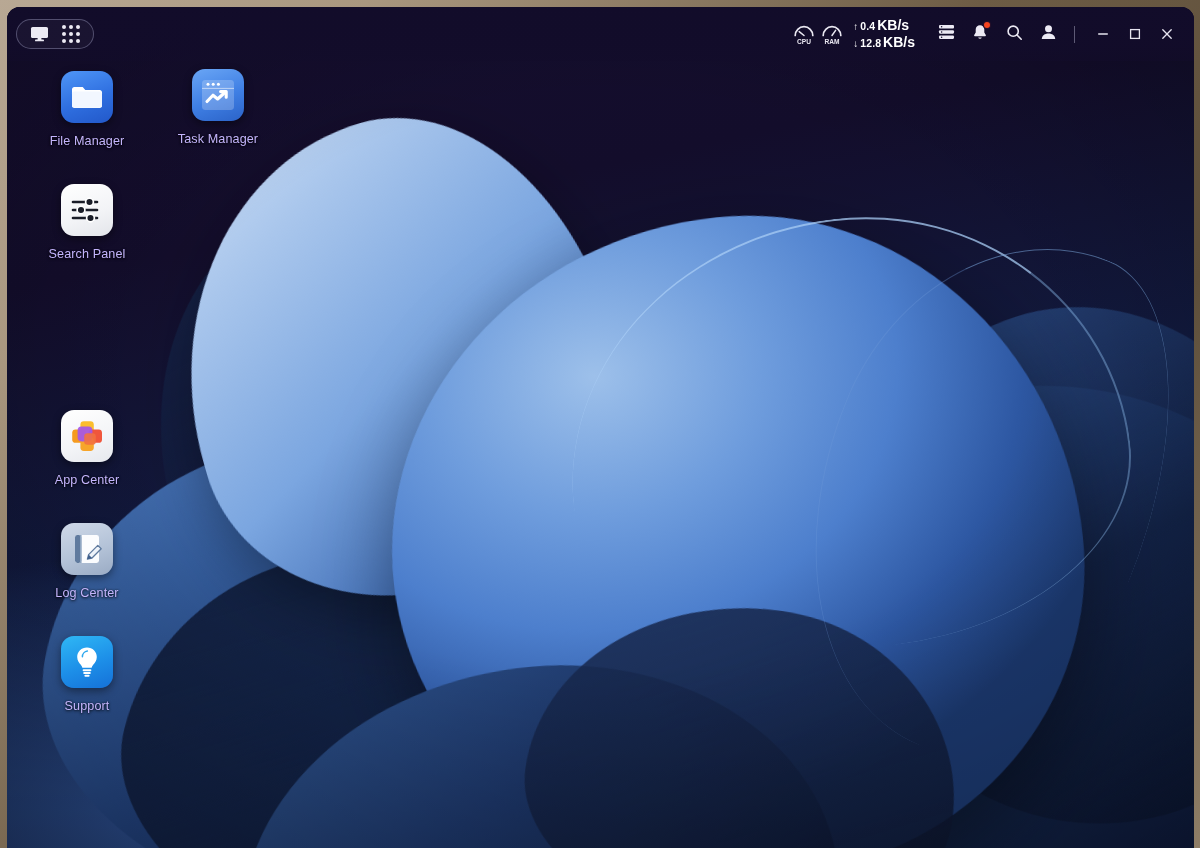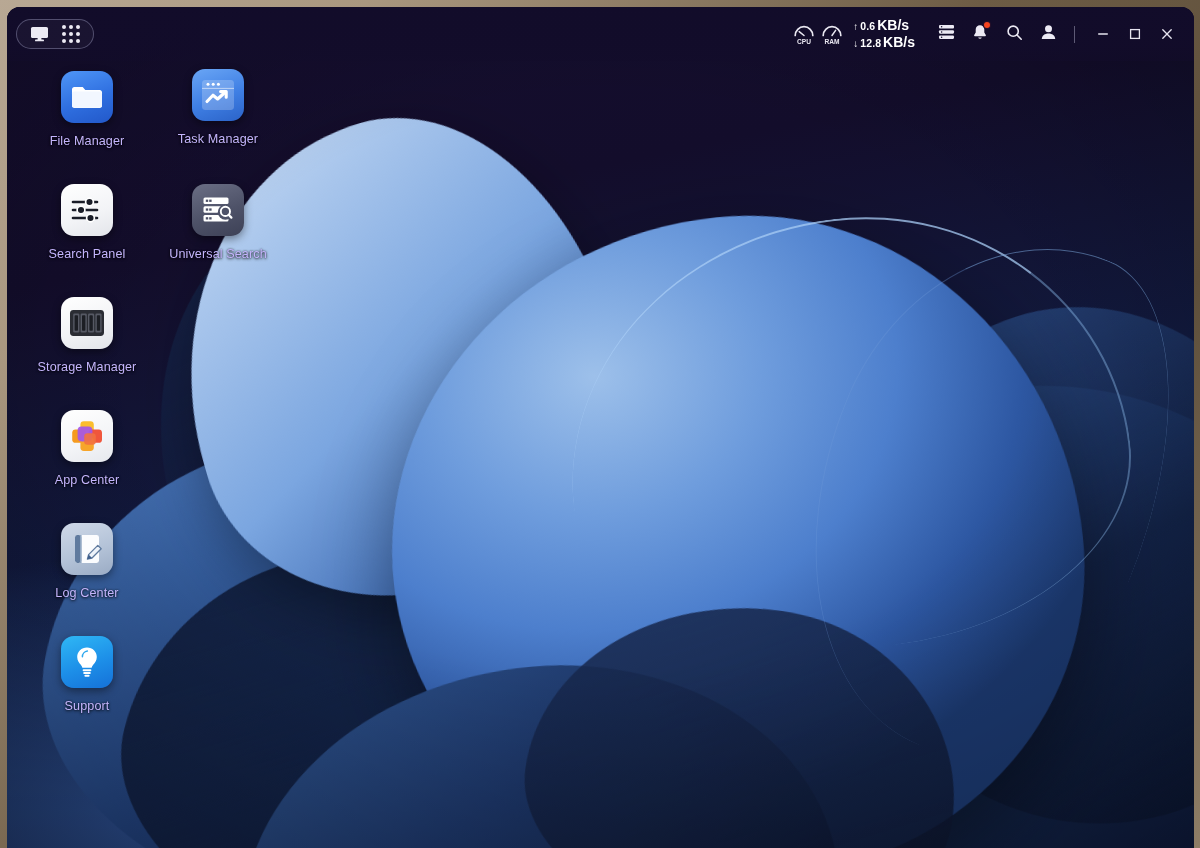--- a/index.html
+++ b/index.html
@@ -364,21 +364,21 @@
           <svg width="26" height="28" viewBox="0 0 26 28">
             <path d="M4.2 15.5 A8.8 8.8 0 0 1 21.8 15.5" fill="none" stroke="#e9e7f1" stroke-width="1.7" stroke-linecap="round"></path>
             <line x1="13" y1="15.5" x2="16.6" y2="10.4" stroke="#e9e7f1" stroke-width="1.5" stroke-linecap="round"></line>
             <text x="13" y="24.4" text-anchor="middle" font-family="Liberation Sans, sans-serif" font-size="6.6" font-weight="bold" fill="#e9e7f1">RAM</text>
           </svg>
         </div>
 
         <div id="netstats">
           <div class="net-row">
             <span class="net-arrow">↑</span>
-            <span>0.6</span>
+            <span>0.4</span>
             <span class="unit">KB/s</span>
           </div>
           <div class="net-row">
             <span class="net-arrow">↓</span>
             <span>12.8</span>
             <span class="unit">KB/s</span>
           </div>
         </div>
 
         <div class="tray-btn">
@@ -478,56 +478,21 @@
             <line x1="3" y1="15" x2="27" y2="15" stroke="#1a1d28" stroke-width="2.6" stroke-linecap="round"></line>
             <line x1="3" y1="23" x2="27" y2="23" stroke="#1a1d28" stroke-width="2.6" stroke-linecap="round"></line>
             <circle cx="19.5" cy="7" r="3.9" fill="#1a1d28" stroke="#ffffff" stroke-width="1.7"></circle>
             <circle cx="11" cy="15" r="3.9" fill="#1a1d28" stroke="#ffffff" stroke-width="1.7"></circle>
             <circle cx="20.5" cy="23" r="3.9" fill="#1a1d28" stroke="#ffffff" stroke-width="1.7"></circle>
           </svg>
         </div>
         <div class="icon-label">Search Panel</div>
       </div>
 
-      <div class="desk-icon" style="left:146px; top:123px;">
-        <div class="icon-art bg-universalsearch">
-          <svg width="36" height="32" viewBox="0 0 36 32">
-            <rect x="3.5" y="3.5" width="25" height="6.4" rx="1.5" fill="#ffffff"></rect>
-            <rect x="3.5" y="12.3" width="25" height="6.4" rx="1.5" fill="#ffffff"></rect>
-            <rect x="3.5" y="21.1" width="25" height="6.4" rx="1.5" fill="#ffffff"></rect>
-            <rect x="5.8" y="5.6" width="2.4" height="2.3" fill="#4e5268"></rect>
-            <rect x="9.2" y="5.6" width="2.4" height="2.3" fill="#4e5268"></rect>
-            <rect x="5.8" y="14.4" width="2.4" height="2.3" fill="#4e5268"></rect>
-            <rect x="9.2" y="14.4" width="2.4" height="2.3" fill="#4e5268"></rect>
-            <rect x="5.8" y="23.2" width="2.4" height="2.3" fill="#4e5268"></rect>
-            <rect x="9.2" y="23.2" width="2.4" height="2.3" fill="#4e5268"></rect>
-            <circle cx="25.4" cy="18.2" r="7.6" fill="#4e5268"></circle>
-            <circle cx="25.4" cy="17.4" r="4.6" fill="none" stroke="#ffffff" stroke-width="1.9"></circle>
-            <line x1="28.6" y1="20.8" x2="31.4" y2="23.6" stroke="#ffffff" stroke-width="2.2" stroke-linecap="round"></line>
-          </svg>
-        </div>
-        <div class="icon-label">Universal Search</div>
-      </div>
-
-      <div class="desk-icon" style="left:15px; top:236px;">
-        <div class="icon-art bg-storagemanager">
-          <svg width="38" height="30" viewBox="0 0 38 30">
-            <rect x="2" y="2" width="34" height="26" rx="3.4" fill="#2a2c33"></rect>
-            <rect x="5.2" y="5.4" width="6.2" height="19.2" rx="1.3" fill="#565964"></rect>
-            <rect x="12.6" y="5.4" width="6.2" height="19.2" rx="1.3" fill="#565964"></rect>
-            <rect x="20" y="5.4" width="6.2" height="19.2" rx="1.3" fill="#565964"></rect>
-            <rect x="27.4" y="5.4" width="6.2" height="19.2" rx="1.3" fill="#565964"></rect>
-            <rect x="6.6" y="7.2" width="3.4" height="15.6" rx=".8" fill="#1c1e24"></rect>
-            <rect x="14" y="7.2" width="3.4" height="15.6" rx=".8" fill="#1c1e24"></rect>
-            <rect x="21.4" y="7.2" width="3.4" height="15.6" rx=".8" fill="#1c1e24"></rect>
-            <rect x="28.8" y="7.2" width="3.4" height="15.6" rx=".8" fill="#1c1e24"></rect>
-          </svg>
-        </div>
-        <div class="icon-label">Storage Manager</div>
-      </div>
+
 
       <div class="desk-icon" style="left:15px; top:462px;">
         <div class="icon-art bg-logcenter">
           <svg width="32" height="34" viewBox="0 0 32 34">
             <rect x="4" y="3" width="24" height="28" rx="2.4" fill="#fbfcfe"></rect>
             <rect x="4" y="3" width="6.2" height="28" rx="2.4" fill="#5f7a9e"></rect>
             <rect x="9" y="3" width="1.6" height="28" fill="#8fa6c2"></rect>
             <path d="M26.8 13.4 L17.6 22.6 L16.4 27.2 L21 26 L30.2 16.8z" fill="#eef3fa" stroke="#5f7a9e" stroke-width="1.3" stroke-linejoin="round"></path>
             <path d="M16.4 27.2 L17.6 22.6 L21 26z" fill="#3f5f8c"></path>
           </svg>

